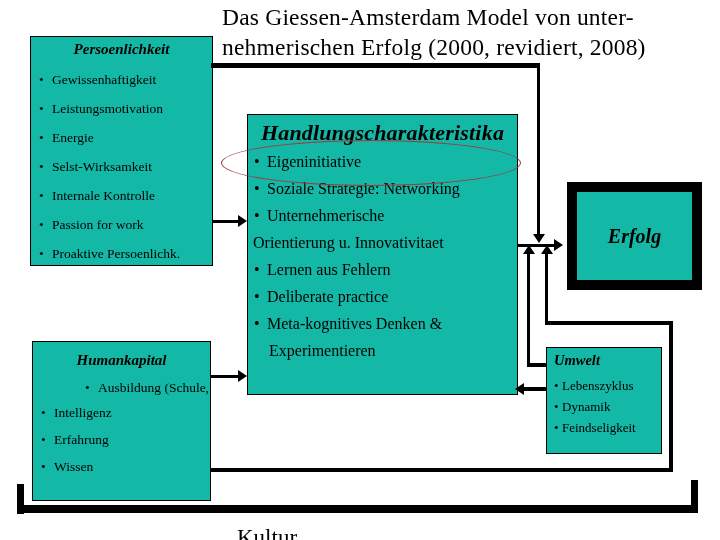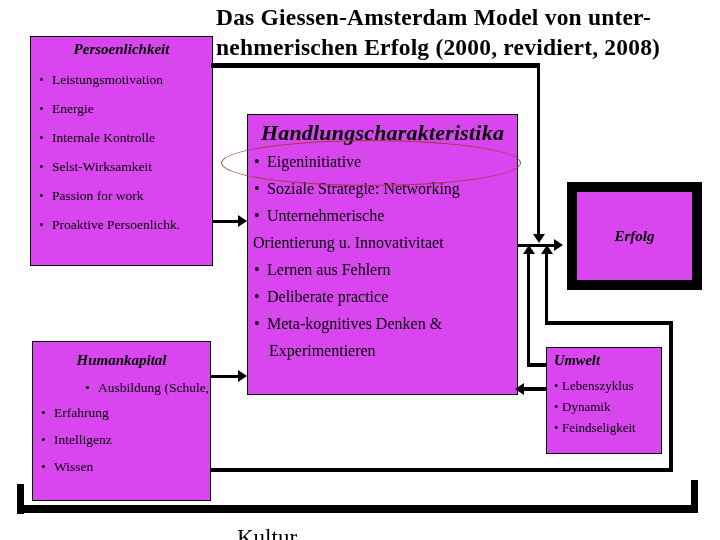--- a/index.html
+++ b/index.html
@@ -2,25 +2,25 @@
 <html><head>
 <meta charset="utf-8">
 <style>
   html,body{margin:0;padding:0;background:#fff;}
   #slide{
     position:relative;width:720px;height:540px;background:#fff;
     font-family:"Liberation Serif","DejaVu Serif",serif;color:#000;overflow:hidden;
   }
   
   .slide-title{
-    position:absolute;left:216px;top:2px;width:495px;
-    font-size:23.5px;font-weight:bold;line-height:30px;letter-spacing:.2px;
+    position:absolute;left:222px;top:2px;width:495px;
+    font-size:23.5px;font-weight:normal;line-height:30px;letter-spacing:.2px;
   }
   
-  .box{position:absolute;border:1px solid #000;background:#d946ef;box-sizing:border-box;}
+  .box{position:absolute;border:1px solid #000;background:#14b8a6;box-sizing:border-box;}
   .box-title{font-weight:bold;font-style:italic;text-align:center;}
   .blt{display:inline-block;width:13px;text-align:left;}
   .blt-tight{display:inline-block;width:8px;text-align:left;}
   
   #box-pers{left:30px;top:36px;width:183px;height:230px;padding-top:4px;}
   #box-pers .box-title{font-size:15px;height:24px;}
   #box-pers .li{font-size:13.5px;height:29px;line-height:29px;padding-left:8px;white-space:nowrap;}
   
   #box-hk{left:32px;top:341px;width:179px;height:160px;padding-top:10px;}
   #box-hk .box-title{font-size:15px;height:25px;}
@@ -29,21 +29,21 @@
   #box-hk .li.cont{line-height:24px;padding-left:4px;}
   
   #box-hand{left:247px;top:114px;width:271px;height:281px;padding-top:5px;}
   #box-hand .box-title{font-size:22px;height:28px;letter-spacing:.2px;}
   #box-hand .hl{font-size:16px;height:27px;line-height:27px;padding-left:6px;white-space:nowrap;}
   #box-hand .hl.cont{padding-left:5px;}
   #box-hand .hl.indent{padding-left:21px;}
   
   #box-erfolg{left:567px;top:182px;width:135px;height:108px;border:10px solid #000;
     display:flex;align-items:center;justify-content:center;}
-  #box-erfolg .erfolg-label{font-weight:bold;font-style:italic;font-size:15px;}
+  #box-erfolg .erfolg-label{font-weight:bold;font-style:italic;font-size:20px;}
   
   #box-umwelt{left:546px;top:347px;width:116px;height:107px;padding:4px 0 0 7px;}
   #box-umwelt .box-title{text-align:left;font-size:14.5px;height:23px;}
   #box-umwelt .li{font-size:13px;line-height:21px;white-space:nowrap;}
   
   #kultur-label{position:absolute;left:237px;top:525px;font-size:23px;}
   
   .ln{position:absolute;background:#000;}
   .ah{position:absolute;width:0;height:0;}
   .ah-right{border-top:6px solid transparent;border-bottom:6px solid transparent;border-left:9px solid #000;}
@@ -61,33 +61,34 @@
 
 <div id="slide">
 
   <div class="slide-title">
     <div>Das Giessen-Amsterdam Model von unter-</div>
     <div>nehmerischen Erfolg (2000, revidiert, 2008)</div>
   </div>
 
   <div class="box" id="box-pers">
     <div class="box-title">Persoenlichkeit</div>
+    <div class="li"><span class="blt">•</span><span>Gewissenhaftigkeit</span></div>
     <div class="li"><span class="blt">•</span><span>Leistungsmotivation</span></div>
     <div class="li"><span class="blt">•</span><span>Energie</span></div>
+    <div class="li"><span class="blt">•</span><span>Selst-Wirksamkeit</span></div>
     <div class="li"><span class="blt">•</span><span>Internale Kontrolle</span></div>
-    <div class="li"><span class="blt">•</span><span>Selst-Wirksamkeit</span></div>
     <div class="li"><span class="blt">•</span><span>Passion for work</span></div>
     <div class="li"><span class="blt">•</span><span>Proaktive Persoenlichk.</span></div>
   </div>
 
   <div class="box" id="box-hk">
     <div class="box-title">Humankapital</div>
     <div class="li wrap-first"><span class="blt">•</span><span>Ausbildung (Schule,</span></div>
+    <div class="li"><span class="blt">•</span><span>Intelligenz</span></div>
     <div class="li"><span class="blt">•</span><span>Erfahrung</span></div>
-    <div class="li"><span class="blt">•</span><span>Intelligenz</span></div>
     <div class="li"><span class="blt">•</span><span>Wissen</span></div>
   </div>
 
   <div class="box" id="box-hand">
     <div class="box-title">Handlungscharakteristika</div>
     <div class="hl"><span class="blt">•</span><span>Eigeninitiative</span></div>
     <div class="hl"><span class="blt">•</span><span>Soziale Strategie: Networking</span></div>
     <div class="hl"><span class="blt">•</span><span>Unternehmerische</span></div>
     <div class="hl cont"><span>Orientierung u. Innovativitaet</span></div>
     <div class="hl"><span class="blt">•</span><span>Lernen aus Fehlern</span></div>

